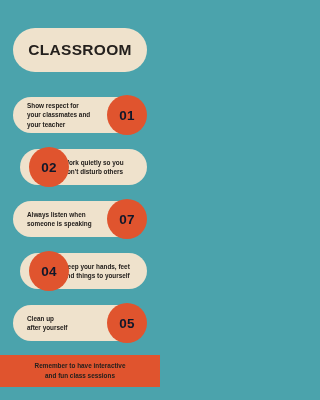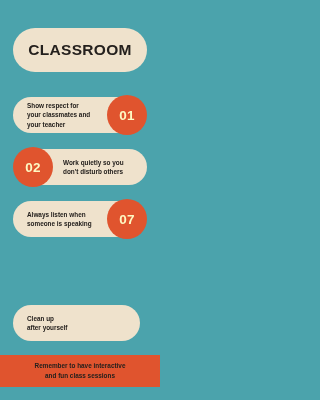--- a/index.html
+++ b/index.html
@@ -75,21 +75,21 @@
     top: 0;
     width: 40px;
     height: 40px;
     border-radius: 50%;
     background: #e0542e;
     display: flex;
     align-items: center;
     justify-content: center;
   }
   .badge-num {
-    color: #fef9c3;
+    color: #0f172a;
     font-weight: bold;
     font-size: 13.5px;
     letter-spacing: 0.2px;
   }
 
   
   .rule.right .rule-pill {
     left: 13px;
     width: 127px;
     padding-left: 14px;
@@ -97,21 +97,21 @@
   }
   .rule.right .badge { right: 13px; }
 
   
   .rule.left .rule-pill {
     left: 20px;
     width: 127px;
     padding-left: 43px;
     justify-content: flex-start;
   }
-  .rule.left .badge { left: 13px; }
+  .rule.left .badge { left: 29px; }
 
   
   .footer-band {
     position: absolute;
     left: 0;
     top: 355px;
     width: 160px;
     height: 32px;
     background: #e0542e;
     display: flex;
@@ -161,25 +161,37 @@
   <div class="rule right" style="top:199px">
     <div class="rule-pill">
       <div class="rule-text">Always listen when
 someone is speaking</div>
     </div>
     <div class="badge">
       <span class="badge-num">07</span>
     </div>
   </div>
 
+  <div class="rule left" style="top:251px">
+    <div class="rule-pill">
+      <div class="rule-text">Keep your hands, feet
+and things to yourself</div>
+    </div>
+    <div class="badge">
+      <span class="badge-num">04</span>
+    </div>
+  </div>
 
   <div class="rule right" style="top:303px">
     <div class="rule-pill">
       <div class="rule-text">Clean up
 after yourself</div>
+    </div>
+    <div class="badge">
+      <span class="badge-num">05</span>
     </div>
   </div>
 
   <div class="footer-band">
     <div class="footer-line">Remember to have interactive</div>
     <div class="footer-line">and fun class sessions</div>
   </div>
 
 </div>
 

